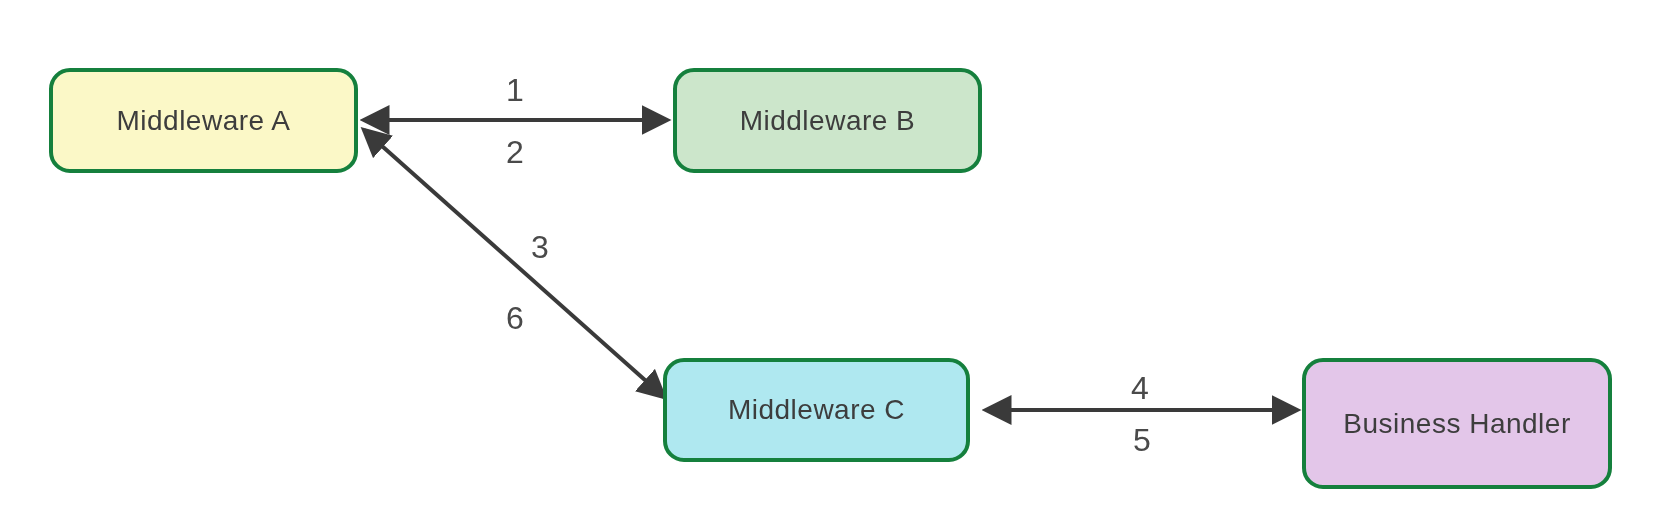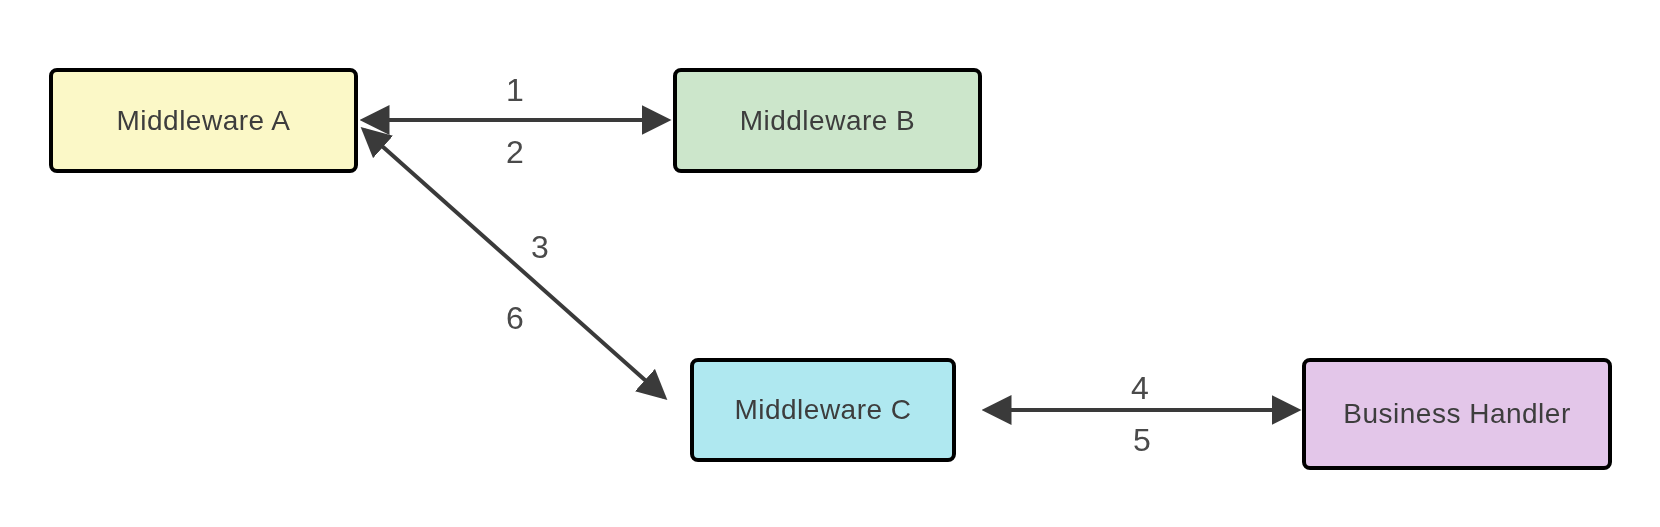--- a/index.html
+++ b/index.html
@@ -18,33 +18,33 @@
   .edges-layer {
     position: absolute;
     left: 0;
     top: 0;
     width: 1660px;
     height: 527px;
   }
   .node {
     position: absolute;
     box-sizing: border-box;
-    border: 4px solid #000000;
-    border-radius: 8px;
+    border: 4px solid #15803d;
+    border-radius: 21px;
     display: flex;
     align-items: center;
     justify-content: center;
     font-size: 28px;
     color: #3d3d3d;
     letter-spacing: 0.5px;
   }
   .node-a { left: 49px;   top: 68px;  width: 309px; height: 105px; }
   .node-b { left: 673px;  top: 68px;  width: 309px; height: 105px; text-align: center; }
-  .node-c { left: 690px;  top: 358px; width: 266px; height: 104px; }
-  .node-bh { left: 1302px; top: 358px; width: 310px; height: 112px; }
+  .node-c { left: 663px;  top: 358px; width: 307px; height: 104px; }
+  .node-bh { left: 1302px; top: 358px; width: 310px; height: 131px; }
   .edge-label {
     position: absolute;
     transform: translate(-50%, -50%);
     font-size: 32px;
     color: #4a4a4a;
     line-height: 1;
     white-space: nowrap;
   }
   .lbl-1 { left: 515px;  top: 90px;  }
   .lbl-2 { left: 515px;  top: 152px; }

